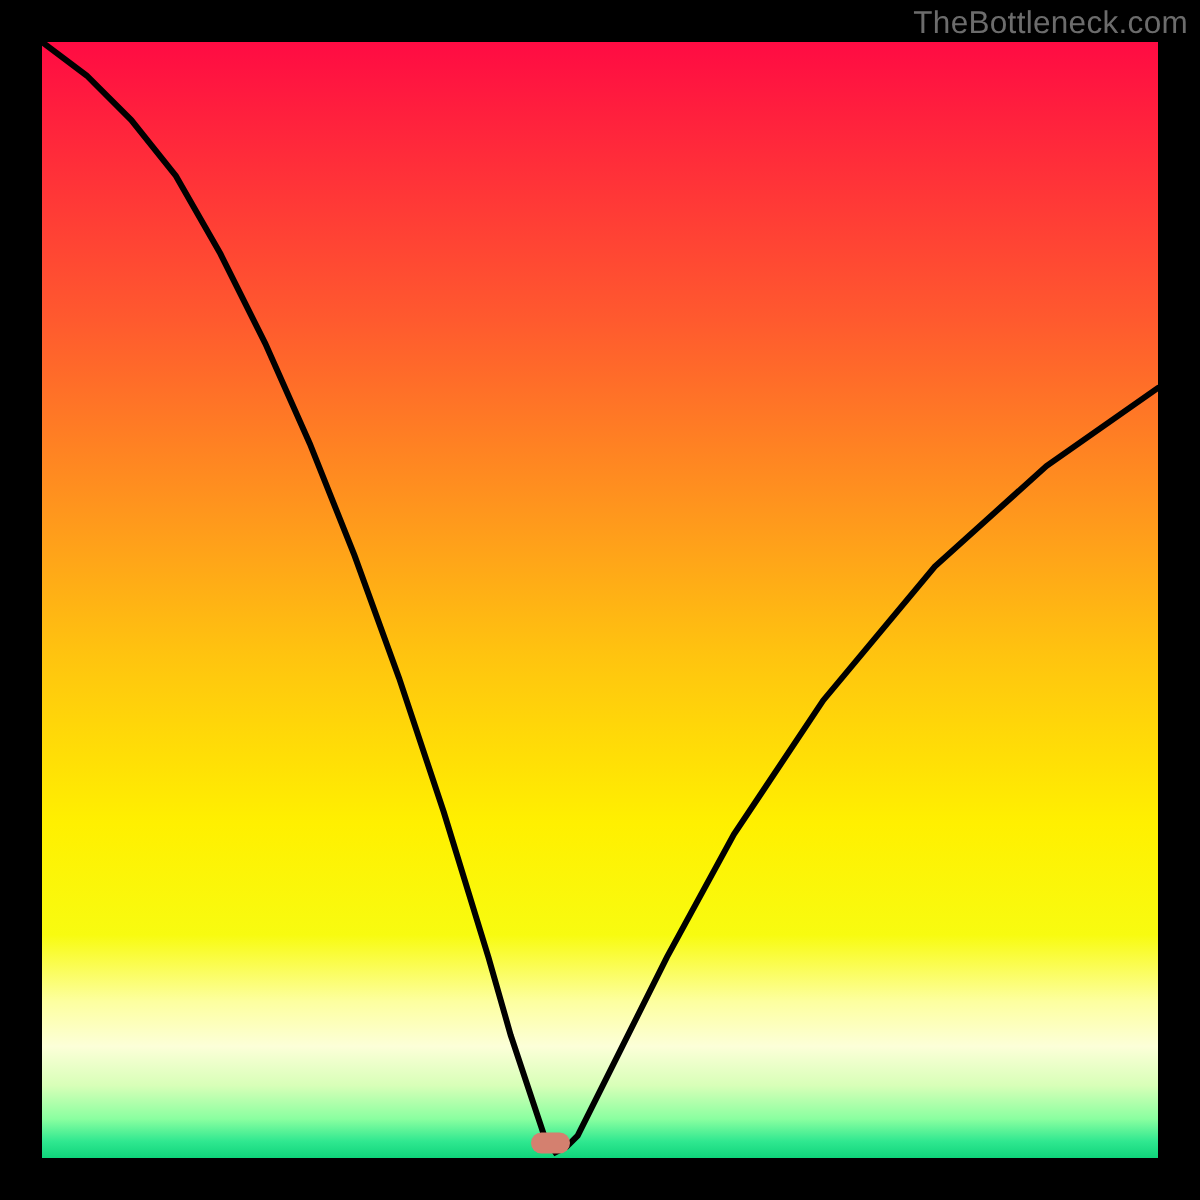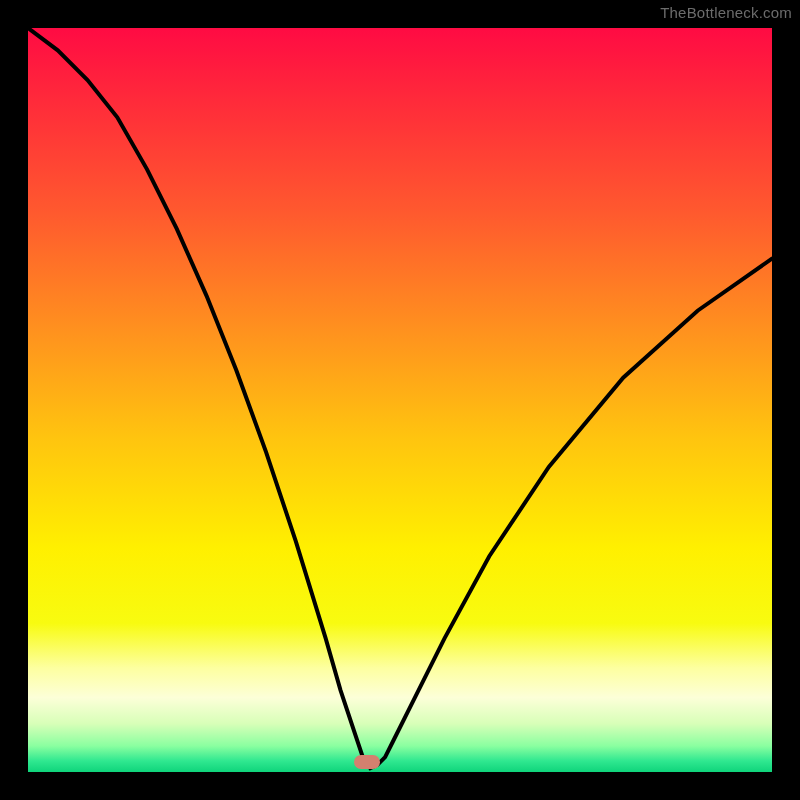--- a/index.html
+++ b/index.html
@@ -31,21 +31,21 @@
   }
   .curve {
     position: absolute;
     inset: 0;
   }
   .watermark {
     position: absolute;
     top: 4px;
     right: 8px;
     color: #6c6c6c;
-    font-size: 15px;
+    font-size: 21px;
     font-weight: 500;
     letter-spacing: 0.2px;
   }
   .marker {
     position: absolute;
     width: 26px;
     height: 14px;
     border-radius: 7px;
     background: #d4806f;
   }

